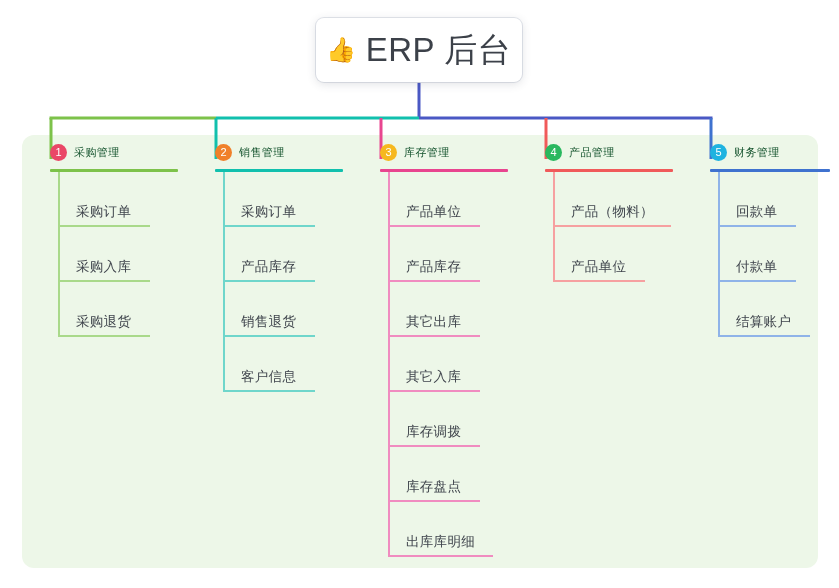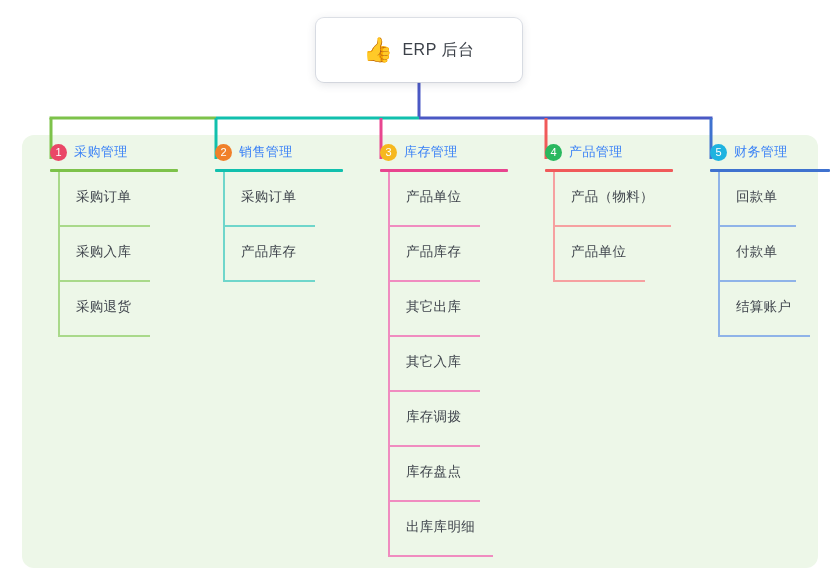--- a/index.html
+++ b/index.html
@@ -37,21 +37,21 @@
     gap: 9px;
     z-index: 6;
   }
   .root-emoji {
     font-size: 24px;
     line-height: 1;
     font-family: "DejaVu Sans", sans-serif;
     color: #f3b23c;
   }
   .root-title {
-    font-size: 16px;
+    font-size: 33px;
     font-weight: 400;
     letter-spacing: 0.5px;
     color: #3c4149;
     white-space: nowrap;
   }
 
   
   #connectors {
     position: absolute;
     left: 0;
@@ -100,23 +100,23 @@
     height: 17px;
     border-radius: 50%;
     color: #ffffff;
     font-size: 11px;
     line-height: 17px;
     text-align: center;
     font-weight: 500;
     flex: 0 0 auto;
   }
   .col-title {
-    font-size: 13px;
+    font-size: 11px;
     font-weight: 500;
-    color: #3b82f6;
+    color: #14532d;
     white-space: nowrap;
     letter-spacing: 0.4px;
   }
   .col-bar {
     height: 3px;
     border-radius: 1px;
     margin-left: 18px;
   }
   .col-body {
     position: relative;
@@ -129,21 +129,21 @@
     top: 0;
     bottom: 0;
     width: 2px;
   }
   .leaf {
     position: relative;
     height: 55px;
     box-sizing: border-box;
     padding-left: 18px;
     display: flex;
-    align-items: center;
+    align-items: flex-end;
   }
   .leaf-label {
     font-size: 13.5px;
     color: #3f444c;
     white-space: nowrap;
     padding-bottom: 6px;
     letter-spacing: 0.3px;
   }
   .leaf-underline {
     position: absolute;
@@ -208,20 +208,28 @@
         <div class="col-body">
           <div class="spine" style="background: rgb(111, 214, 203);"></div>
           <div class="leaf">
             <span class="leaf-label">采购订单</span>
             <div class="leaf-underline" style="background: rgb(111, 214, 203); width: 92px;"></div>
           </div>
           <div class="leaf">
             <span class="leaf-label">产品库存</span>
             <div class="leaf-underline" style="background: rgb(111, 214, 203); width: 92px;"></div>
           </div>
+          <div class="leaf">
+            <span class="leaf-label">销售退货</span>
+            <div class="leaf-underline" style="background: rgb(111, 214, 203); width: 92px;"></div>
+          </div>
+          <div class="leaf">
+            <span class="leaf-label">客户信息</span>
+            <div class="leaf-underline" style="background: rgb(111, 214, 203); width: 92px;"></div>
+          </div>
         </div>
       </div>
       <div class="col" style="left: 340px;">
         <div class="col-head">
           <span class="badge" style="background: rgb(246, 184, 31);">3</span>
           <span class="col-title">库存管理</span>
         </div>
         <div class="col-bar" style="background: rgb(232, 69, 143); width: 128px;"></div>
         <div class="col-body">
           <div class="spine" style="background: rgb(240, 140, 192);"></div>

